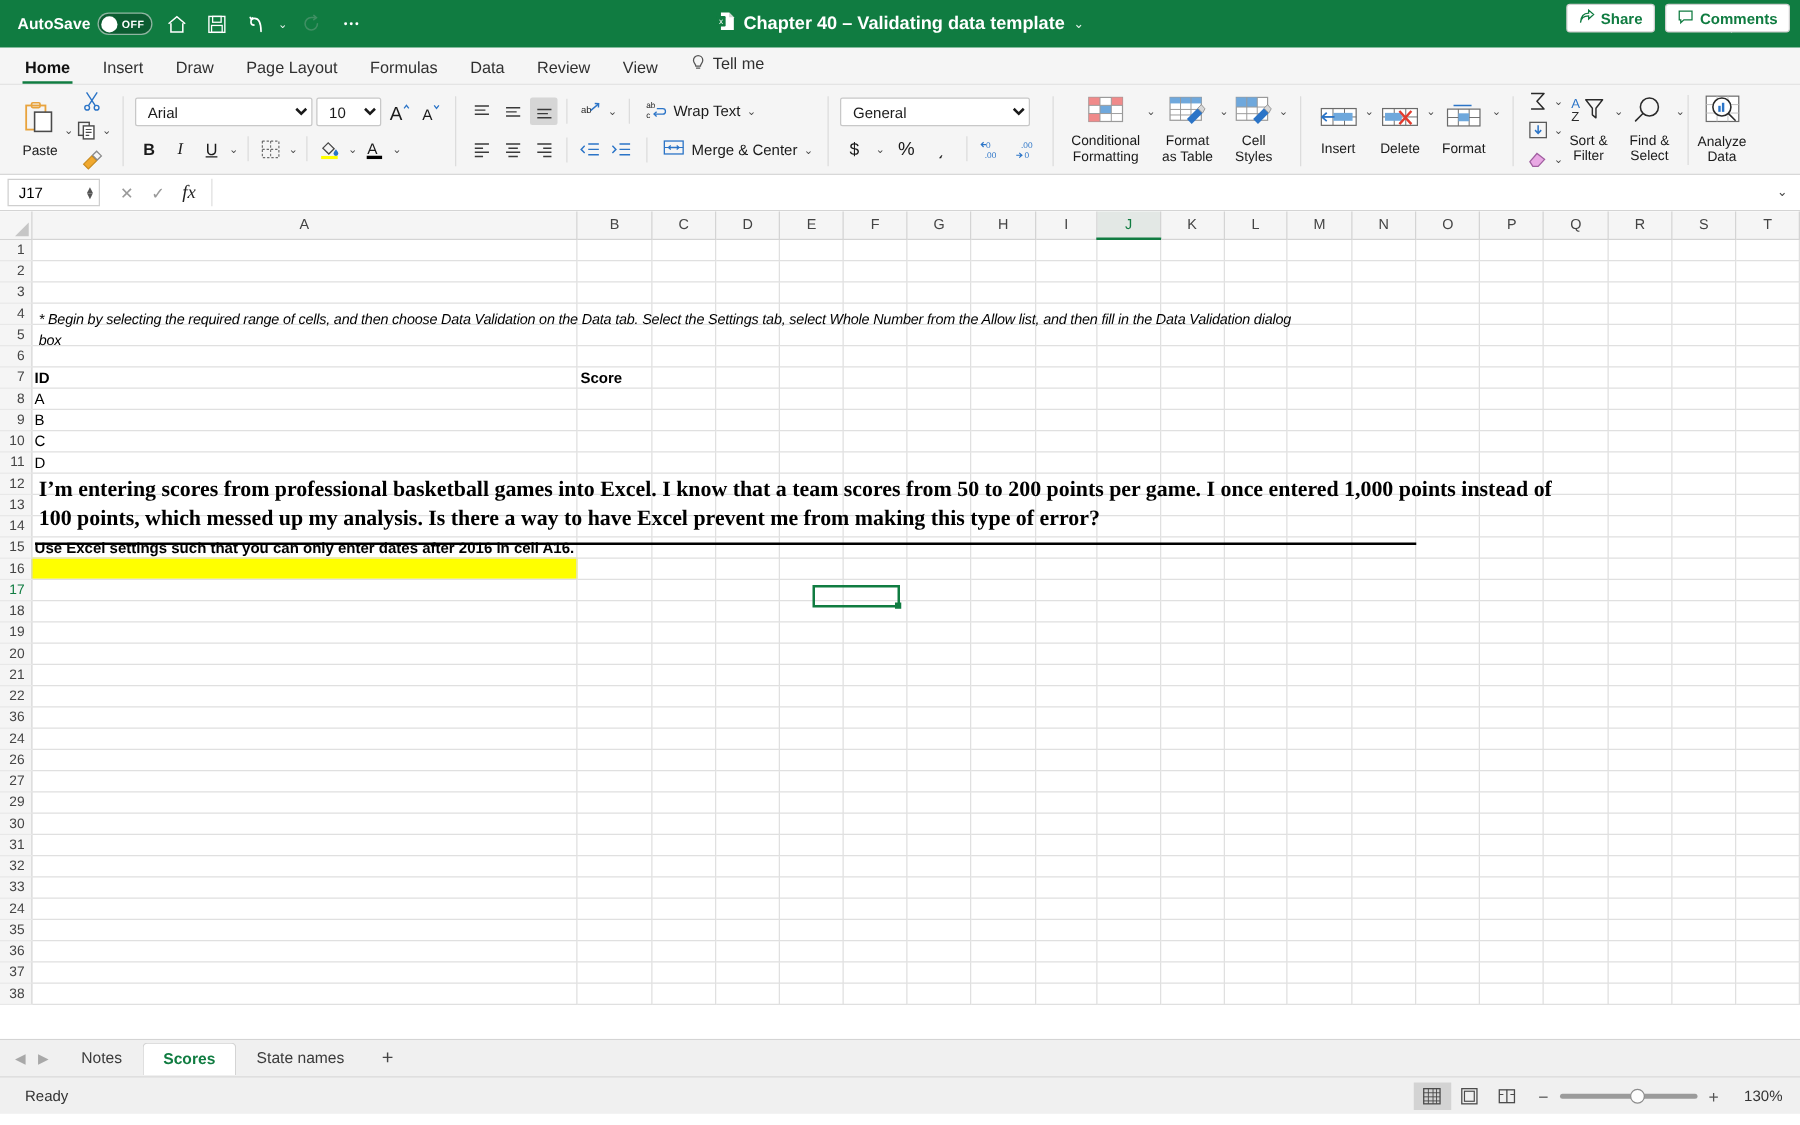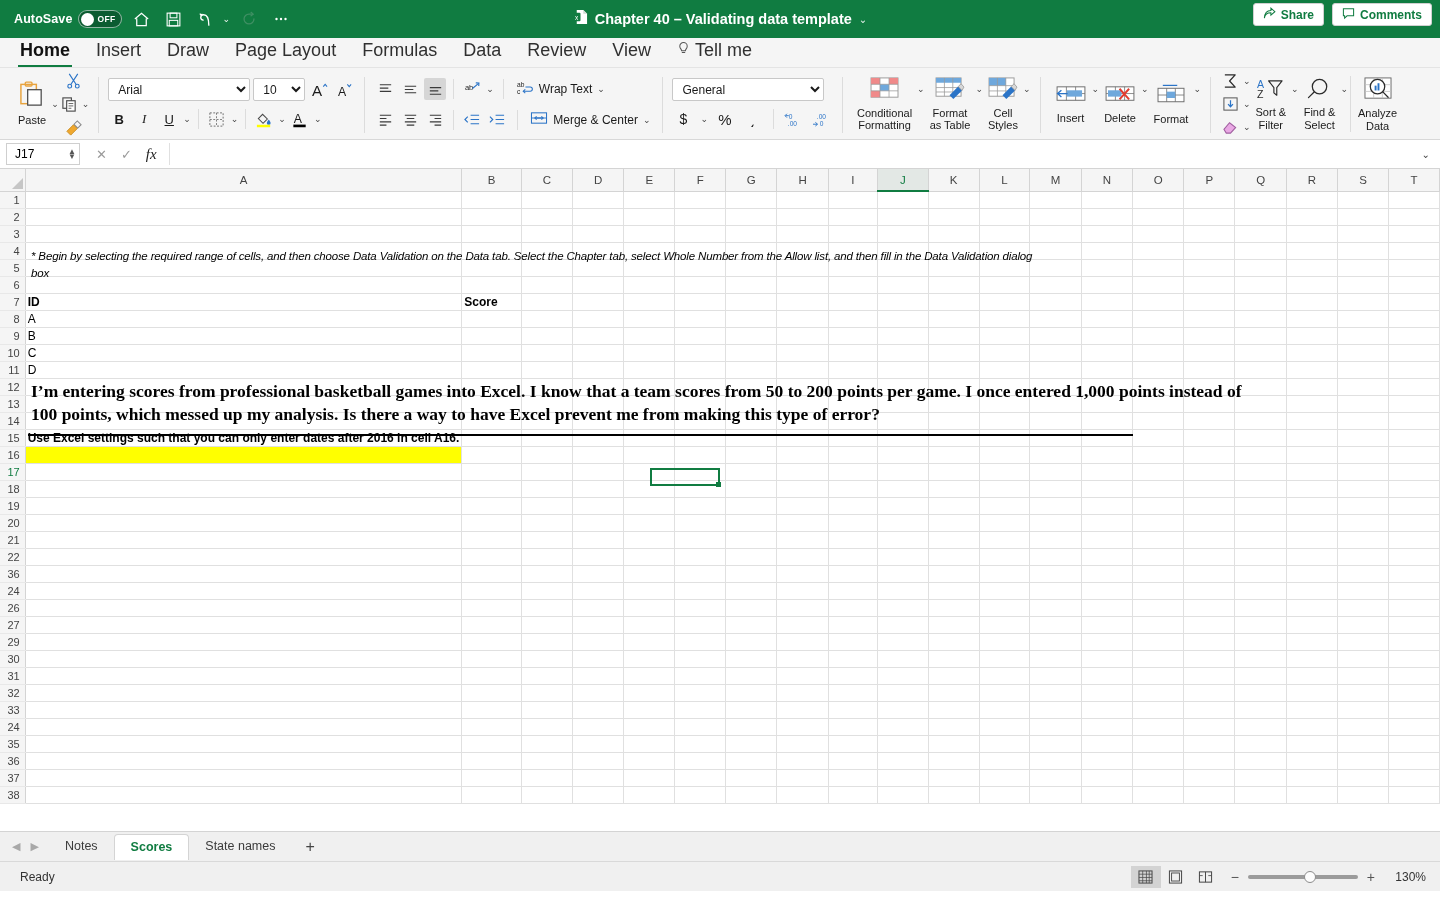--- a/index.html
+++ b/index.html
@@ -36,21 +36,21 @@
   .title-center .t { font-size: 14.5px; font-weight: bold; }
   .title-center .c { font-size: 10px; opacity: .9; }
   .ts-right { position: absolute; right: 10px; top: 0; height: 38px; display: flex; align-items: center; gap: 12px; }
 
   
   .ribbon-tabs {
     height: 30px; background: #f5f5f5; display: flex; align-items: flex-end;
     padding-left: 8px; border-bottom: 1px solid #e4e4e4; gap: 2px;
   }
   .rtab {
-    font-size: 18px; color: #303030; padding: 4px 12px 6px; position: relative; white-space: nowrap;
+    font-size: 13px; color: #303030; padding: 4px 12px 6px; position: relative; white-space: nowrap;
   }
   .rtab.active { font-weight: bold; color: #111; }
   .rtab.active::after {
     content: ""; position: absolute; left: 10px; right: 10px; bottom: 0; height: 2.5px; background: #107c41;
   }
   .rtab.tellme { display: flex; align-items: flex-start; gap: 5px; }
   .share-box { position: absolute; right: 8px; top: 3px; display: flex; gap: 8px; }
   .sbtn {
     border: 1px solid #d0d0d0; background: #fff; border-radius: 3px;
     font-size: 12px; color: #107c41; font-weight: bold;
@@ -1505,21 +1505,21 @@
           <td class="cell" style="width:69px;"></td>
           <td class="cell" style="width:69px;"></td>
           <td class="cell" style="width:69px;"></td>
           <td class="cell" style="width:69px;"></td>
         </tr>
       </tbody>
   </table>
 
   <div class="ovl q-text" style="left:31px; top:213px;">I’m entering scores from professional basketball games into Excel. I know that a team scores from 50 to 200 points per game. I once entered 1,000 points instead of</div>
   <div class="ovl q-text" style="left:31px; top:236px;">100 points, which messed up my analysis. Is there a way to have Excel prevent me from making this type of error?</div>
-  <div class="ovl a-text" style="left:31px; top:79px;">* Begin by selecting the required range of cells, and then choose Data Validation on the Data tab. Select the Chapter tab, select Whole Number from the Allow list, and then fill in the Data Validation dialog</div>
+  <div class="ovl a-text" style="left:31px; top:79px;">* Begin by selecting the required range of cells, and then choose Data Validation on the Data tab. Select the Settings tab, select Whole Number from the Allow list, and then fill in the Data Validation dialog</div>
   <div class="ovl a-text" style="left:31px; top:96px;">box</div>
 <div class="thickline" style="left: 28px; width: 1105px; top: 264.6px;"></div>
     <div class="selbox" style="left: 650px; top: 299.4px; width: 70px; height: 18px;">
       <span class="handle"></span>
     </div>
   </div>
 
 <div class="sheetbar">
   <div class="navarrows">
     <span>◀</span>

